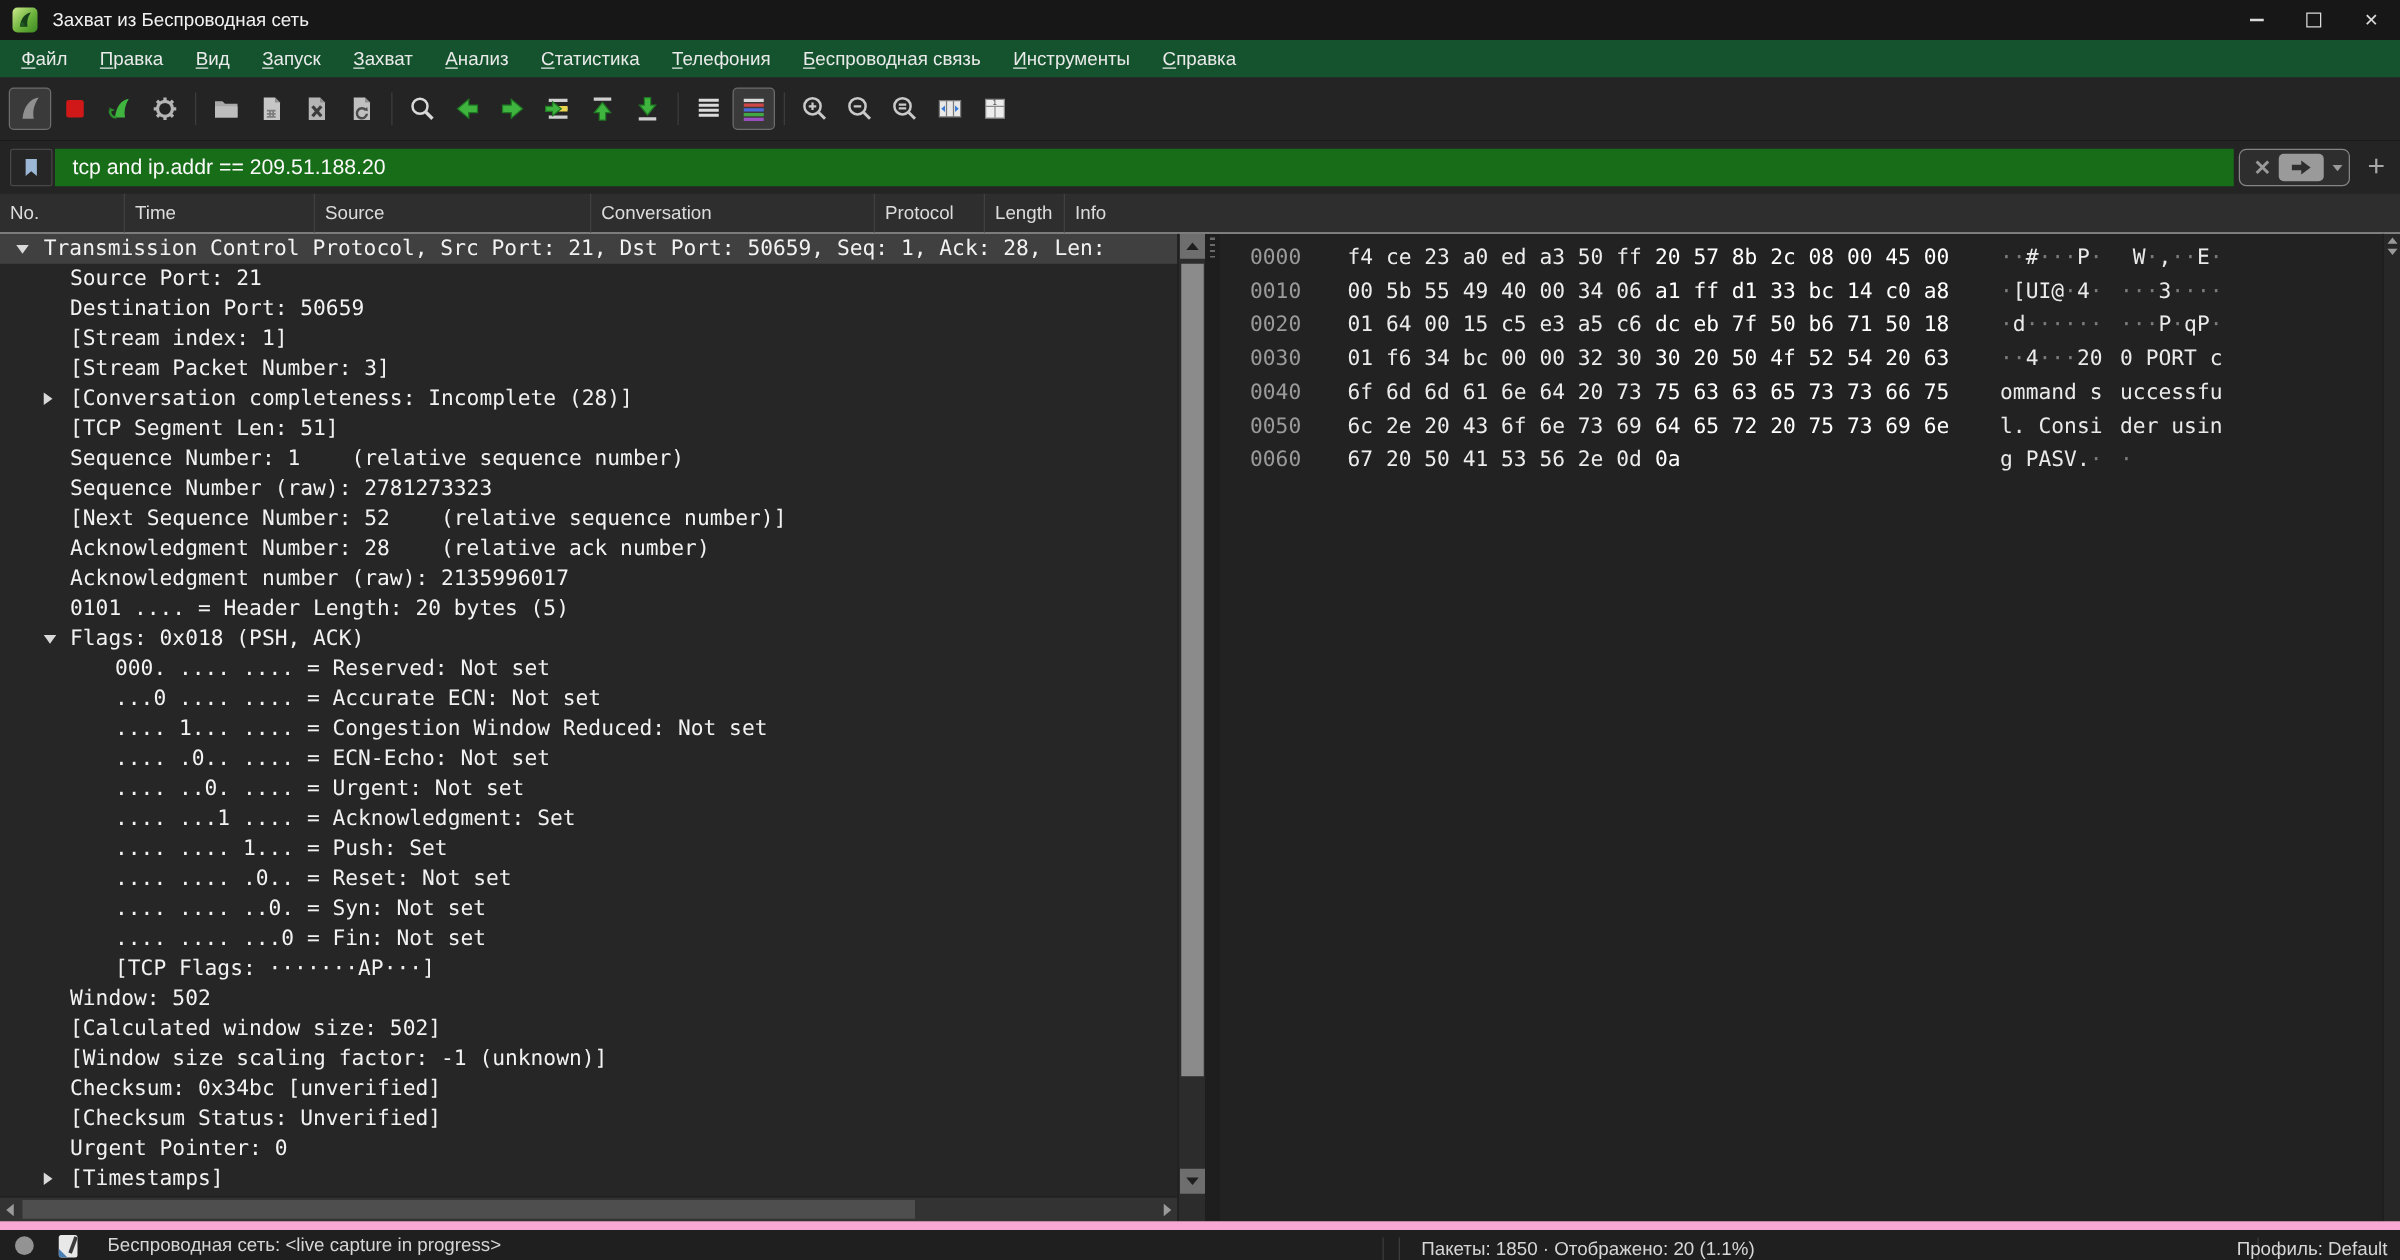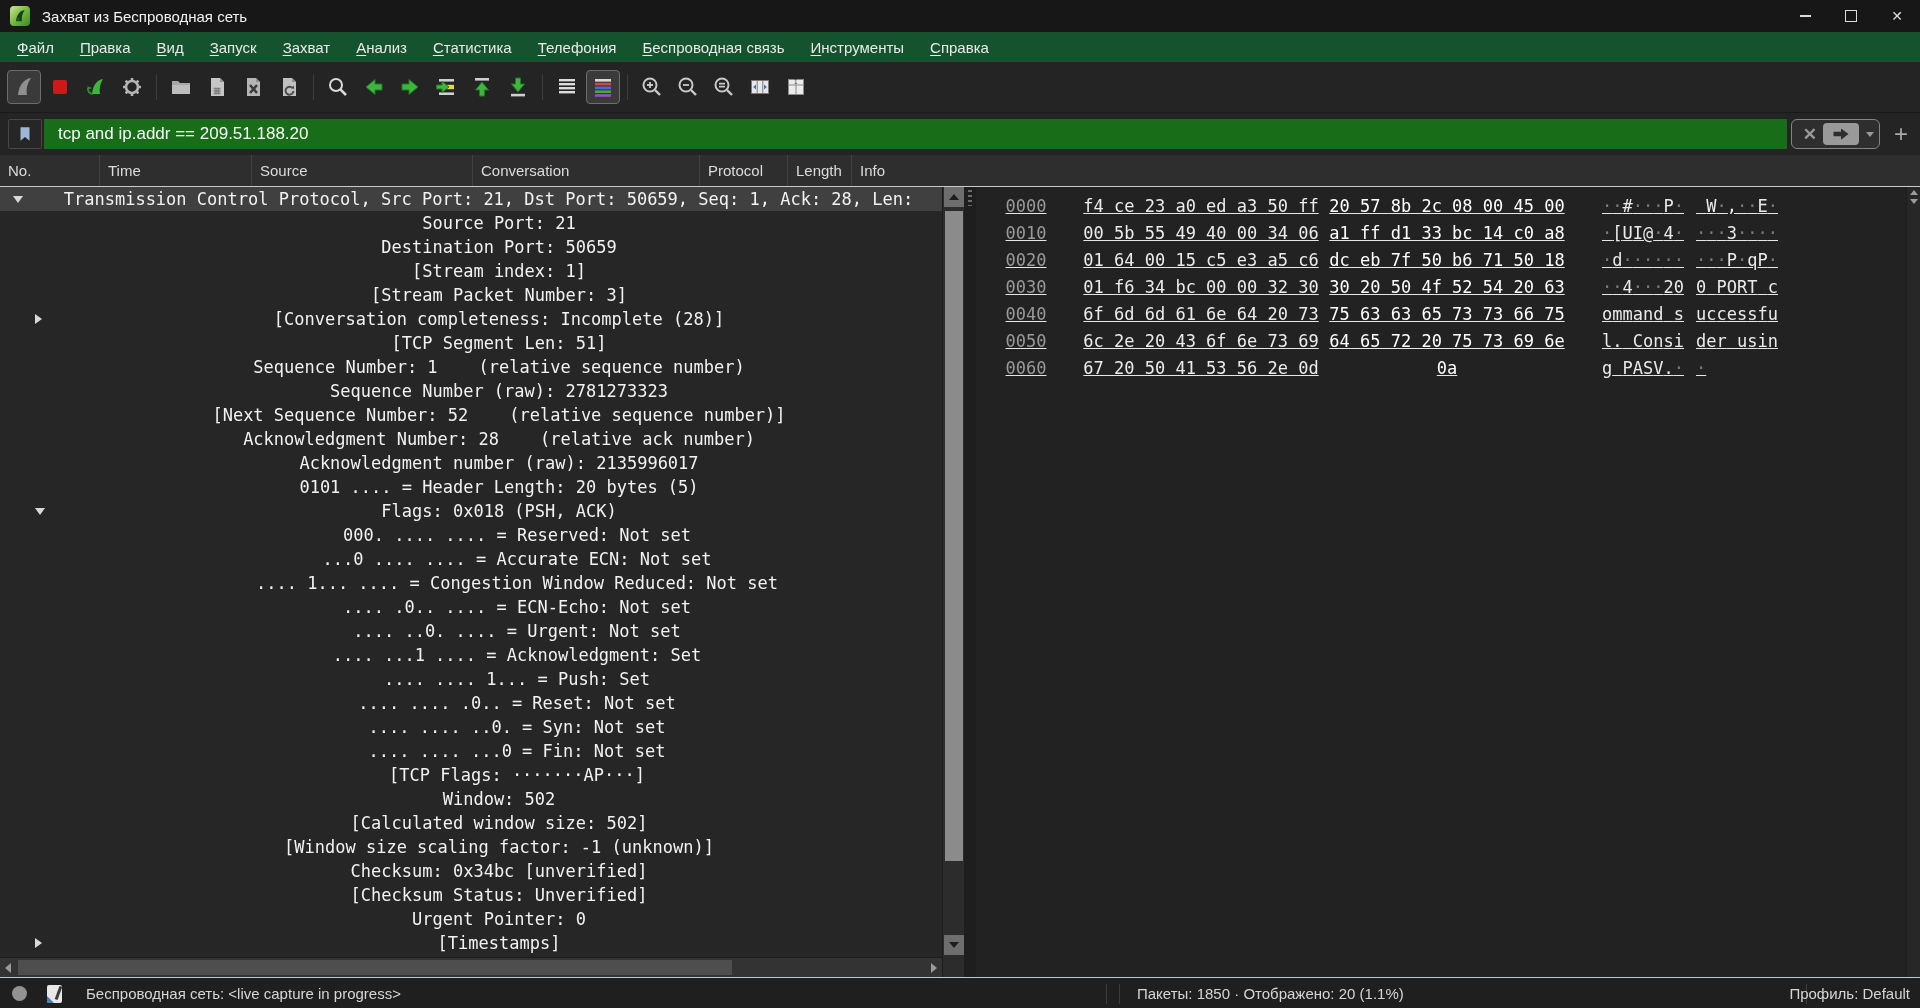--- a/index.html
+++ b/index.html
@@ -46,21 +46,21 @@
             border-top:5.5px solid #9a9a9a;margin-left:7px;}
   .plus-btn{font-size:24px;color:#a8a8a8;margin-left:14px;line-height:24px;}
 
   
   .pktheader{height:32px;background:#2e2e2e;display:flex;border-bottom:1px solid #c9c9c9;box-sizing:border-box;}
   .hcell{font-size:15px;color:#dcdcdc;padding:7px 0 0 8px;border-right:1px solid #404040;
          box-sizing:border-box;overflow:hidden;white-space:nowrap;}
   .hcell:last-child{border-right:none;flex:1;}
 
   
-  .main{display:flex;height:790px;text-align:center;}
+  .main{display:flex;height:790px;}
   .leftcol{width:942px;display:flex;flex-direction:column;}
   .details{height:770px;background:#262626;overflow:hidden;
            font-family:"DejaVu Sans Mono",monospace;font-size:17px;}
   .drow{height:24px;line-height:24px;white-space:pre;position:relative;color:#f2f2f2;box-sizing:border-box;}
   .drow.selected{background:#404040;}
   .tri{position:absolute;top:7px;width:0;height:0;}
   .tri.down{border-left:5.5px solid transparent;border-right:5.5px solid transparent;border-top:7px solid #d9d9d9;top:9px;}
   .tri.right{border-top:5.5px solid transparent;border-bottom:5.5px solid transparent;border-left:7px solid #d9d9d9;}
 
   .hscroll{height:20px;background:#333333;position:relative;border-top:1px solid #1d1d1d;box-sizing:border-box;}
@@ -76,37 +76,37 @@
   .vs-up{width:0;height:0;border-left:5px solid transparent;border-right:5px solid transparent;border-bottom:6px solid #1e1e1e;}
   .vs-down{width:0;height:0;border-left:5px solid transparent;border-right:5px solid transparent;border-top:6px solid #1e1e1e;}
   .vs-thumb{position:absolute;left:2px;top:24px;width:18px;height:650px;background:#8b8b8b;}
 
   .splitter{width:12px;background:#1e1e1e;display:flex;justify-content:center;}
   .splitter-grip{width:4px;height:16px;margin-top:3px;
                  background:repeating-linear-gradient(#6a6a6a 0 2px,transparent 2px 5px);}
 
   .hexpane{width:930px;background:#222222;font-family:"DejaVu Sans Mono",monospace;font-size:17px;
            padding-top:6px;box-sizing:border-box;overflow:hidden;}
-  .hrow{height:27px;line-height:27px;display:flex;white-space:pre;text-decoration:underline;}
+  .hrow{height:27px;line-height:27px;display:flex;white-space:pre;}
   .hoff{width:52px;margin-left:24px;color:#9a9a9a;}
   .hg1{width:246px;margin-left:26px;color:#ececec;}
   .hg2{width:246px;margin-left:0;color:#ffffff;}
   .ha1{width:86px;margin-left:30px;color:#eaeaea;}
   .ha2{margin-left:10px;color:#eaeaea;}
   .dim{color:#7a7a7a;}
 
   .rightstrip{width:14px;background:#272727;border-left:1px solid #1d1d1d;box-sizing:border-box;
               display:flex;flex-direction:column;align-items:center;padding-top:3px;}
   .rs-up{width:0;height:0;border-left:4.5px solid transparent;border-right:4.5px solid transparent;
          border-bottom:5.5px solid #9a9a9a;margin-bottom:4px;}
   .rs-down{width:0;height:0;border-left:4.5px solid transparent;border-right:4.5px solid transparent;
            border-top:5.5px solid #9a9a9a;}
 
   
-  .statusbar{height:32px;background:#1f1f1f;border-top:1px solid #f9a8d4;position:relative;
+  .statusbar{height:32px;background:#1f1f1f;border-top:7px solid #f9a8d4;position:relative;
              display:flex;align-items:center;font-size:15px;color:#d6d6d6;box-sizing:border-box;}
   .exp-dot{width:15px;height:15px;border-radius:50%;background:#939393;margin-left:12px;}
   .note-icon{width:15px;height:18px;background:#e8e8e8;border-radius:2px;margin-left:20px;position:relative;overflow:hidden;}
   .note-icon .corner{position:absolute;left:0;bottom:0;width:0;height:0;
                      border-left:7px solid #4a7fb5;border-top:7px solid transparent;}
   .note-icon .pencil{position:absolute;right:2px;top:1px;width:3px;height:14px;background:#3b3b3b;transform:rotate(20deg);}
   .iface-text{margin-left:24px;white-space:nowrap;}
   .ssep{position:absolute;width:1px;height:20px;top:6px;background:#3c3c3c;}
   .pkt-text{position:absolute;left:1137px;top:7px;white-space:nowrap;}
   .profile-text{position:absolute;right:10px;top:7px;white-space:nowrap;}

